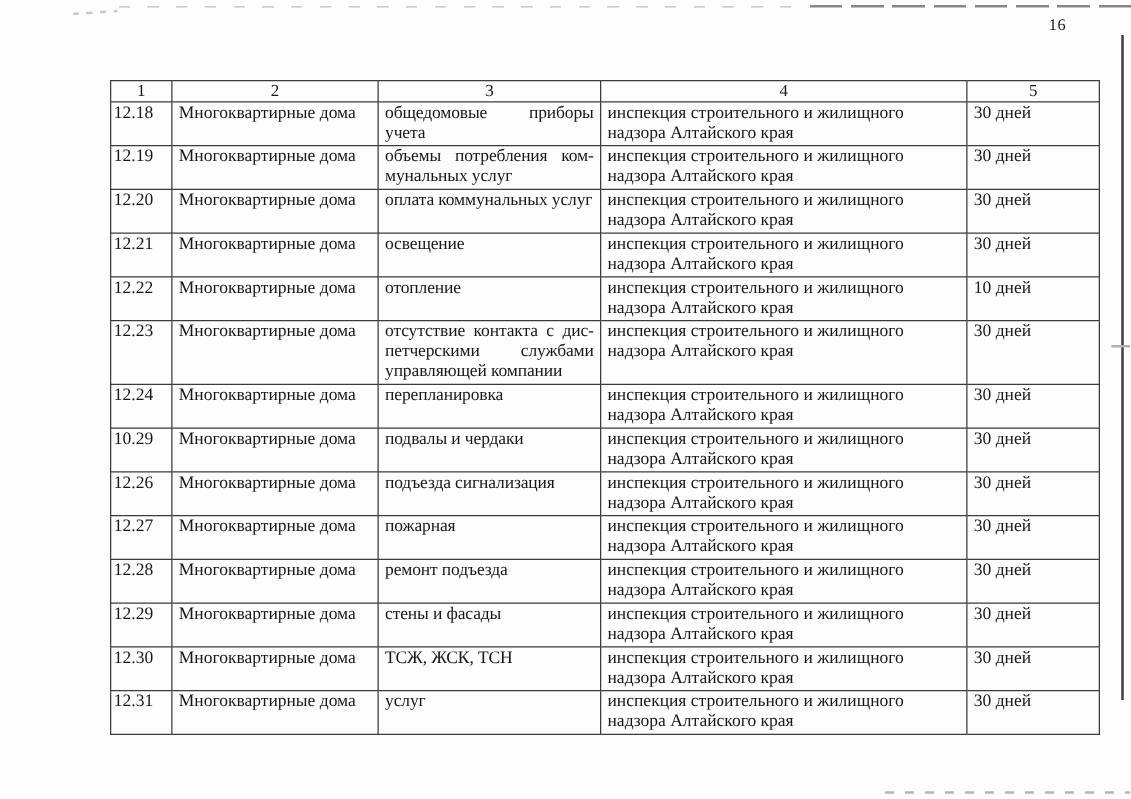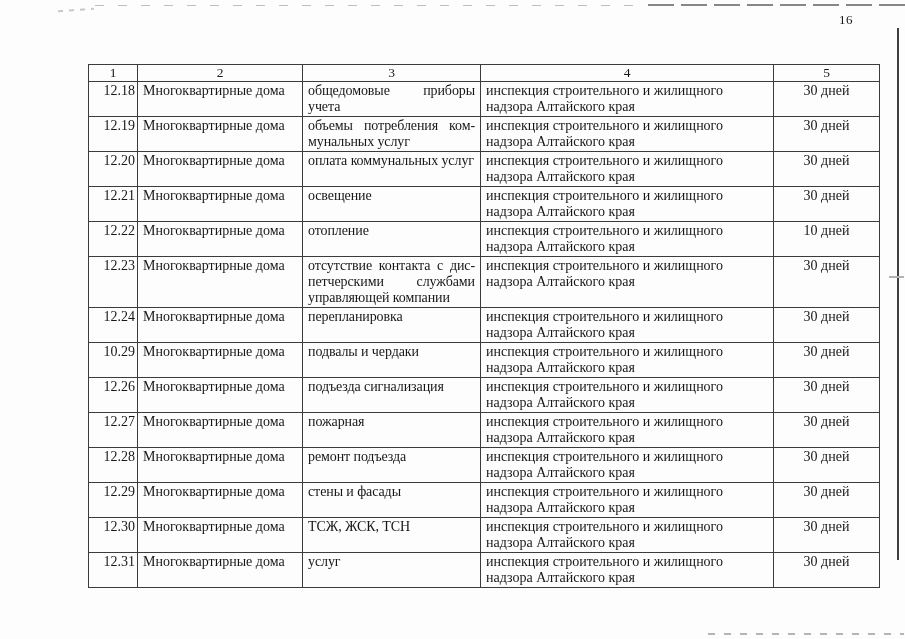--- a/index.html
+++ b/index.html
@@ -35,25 +35,25 @@
     padding: 1px 5px 1px 5px;
   }
   .doc-table thead td {
     text-align: center;
     padding: 0;
     height: 17px;
     line-height: 16px;
     font-size: 13.5px;
   }
   .doc-table tbody tr { height: 33px; }
-  td.c1 { text-align: right; padding-left: 2px; padding-right: 2px; }
+  td.c1 { text-align: left; padding-left: 2px; padding-right: 2px; }
   td.c2 { white-space: nowrap; }
   td.c3 { text-align: justify; text-align-last: left; letter-spacing: -0.1px; }
   td.c4 { white-space: pre-line; }
-  td.c5 { text-align: center; white-space: nowrap; }
+  td.c5 { white-space: nowrap; }
 
   
   .artifact { position: absolute; pointer-events: none; }
   .top-dash-left {
     left: 95px; top: 5px; width: 550px; height: 1px;
     background: repeating-linear-gradient(90deg, #a9a9a9 0 9px, transparent 9px 23px);
     opacity: 0.75;
   }
   .top-dash-right {
     left: 648px; top: 4px; width: 257px; height: 2px;

